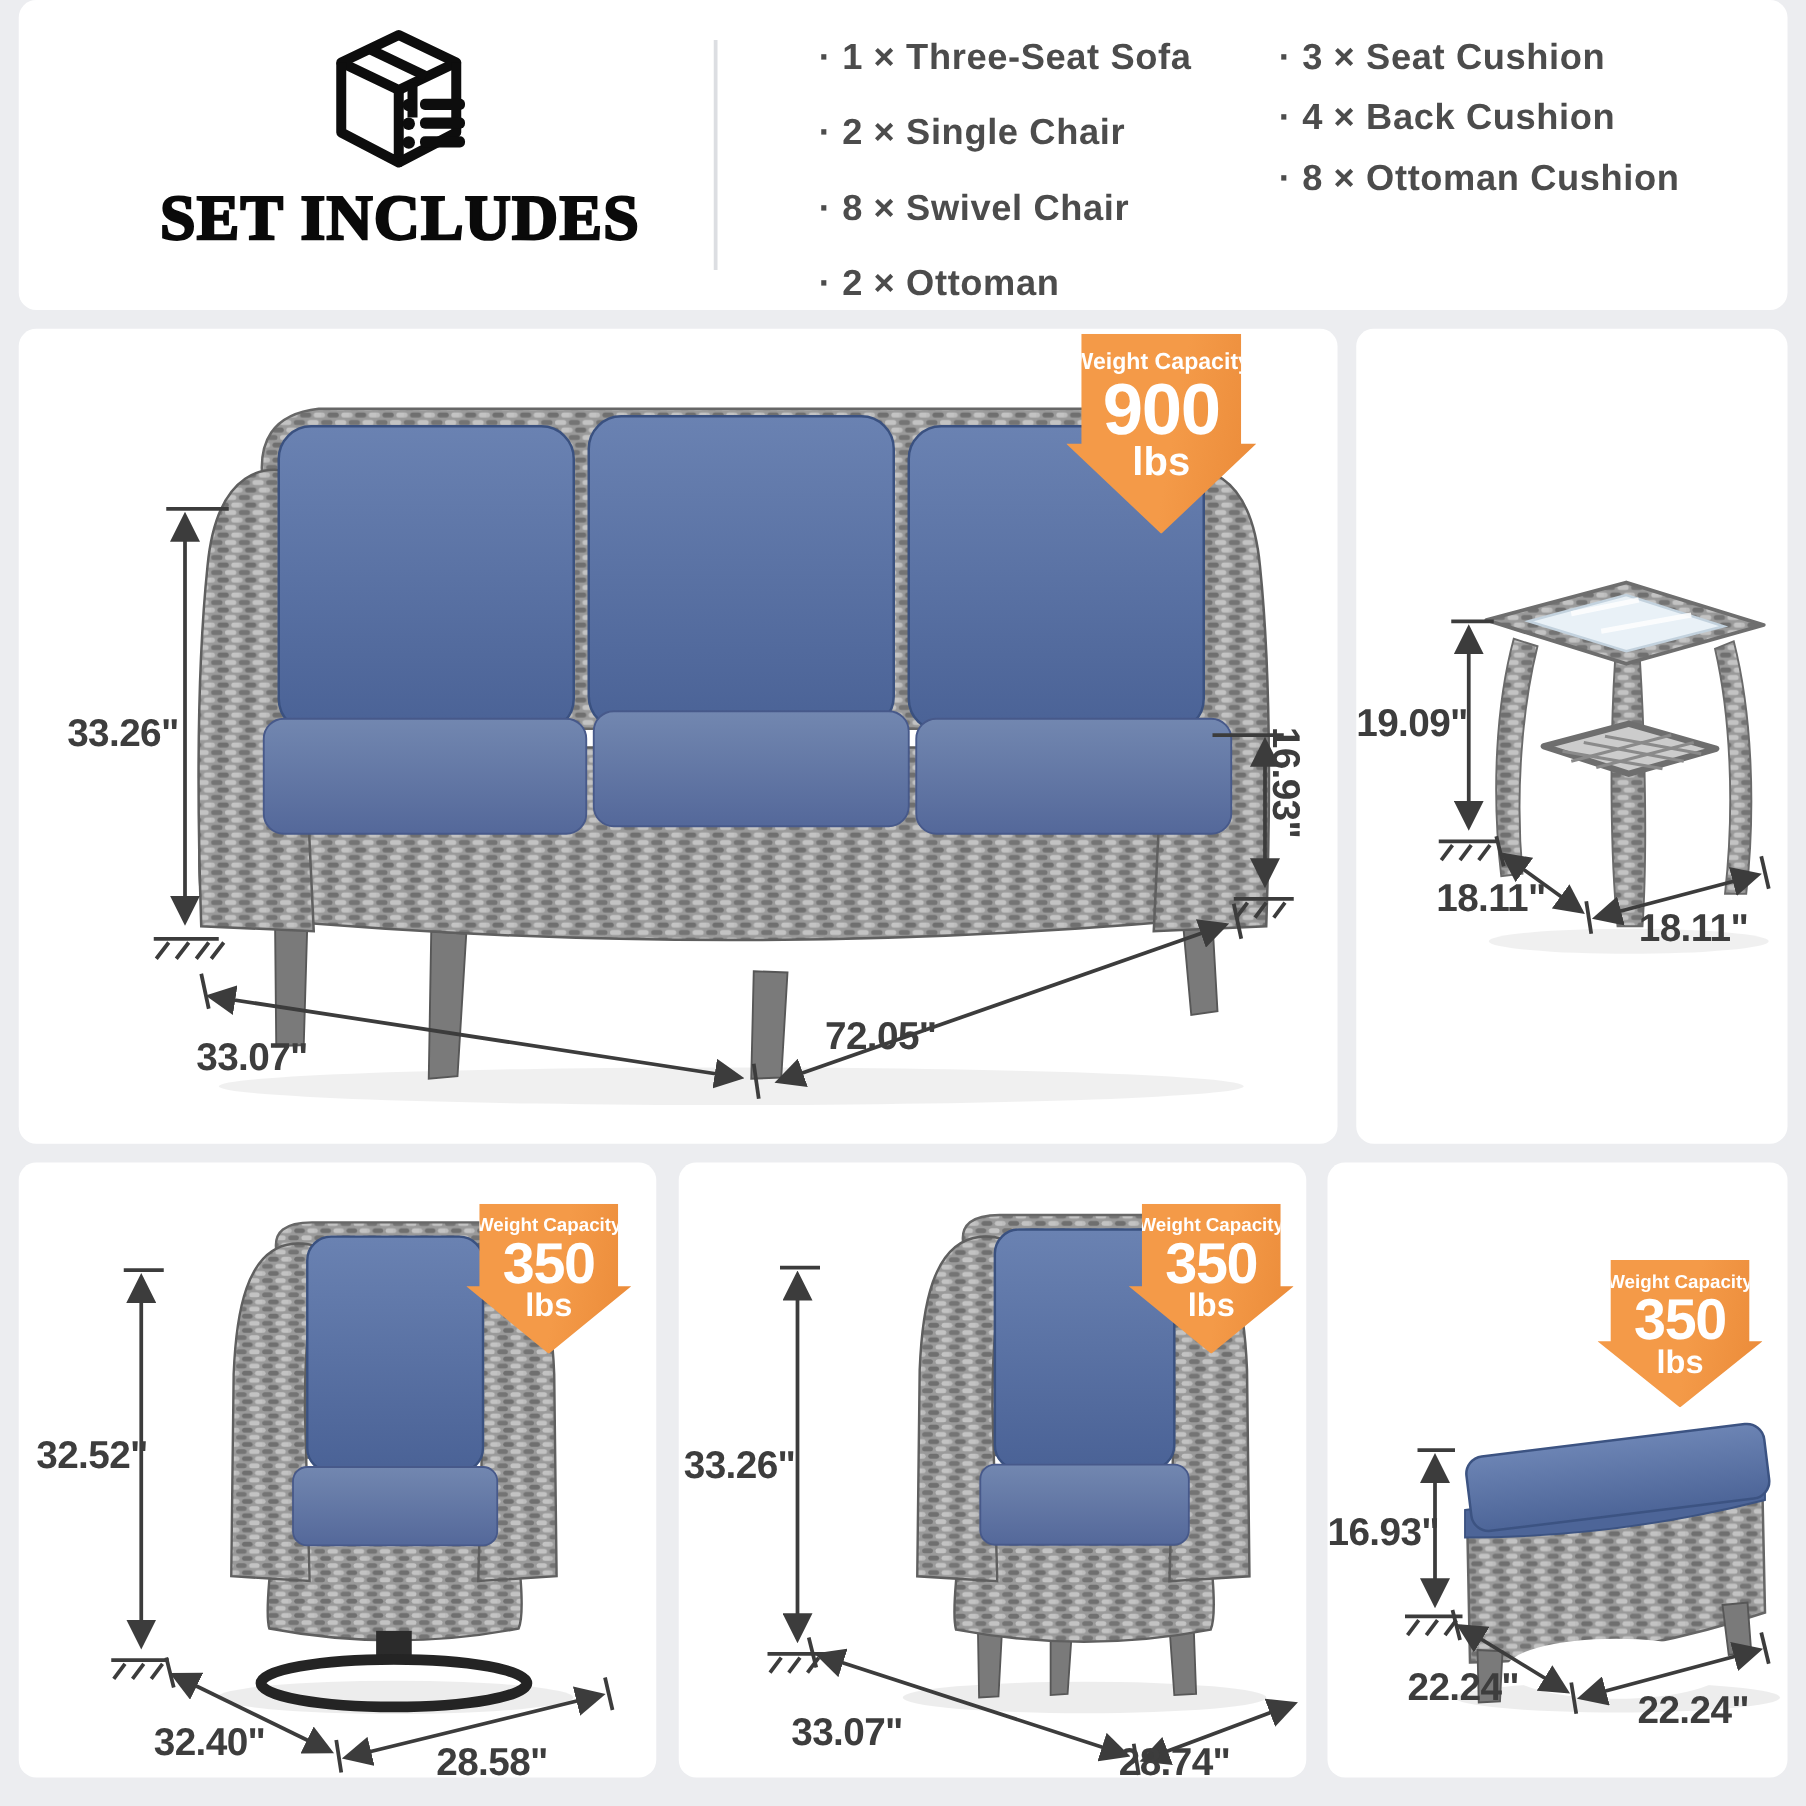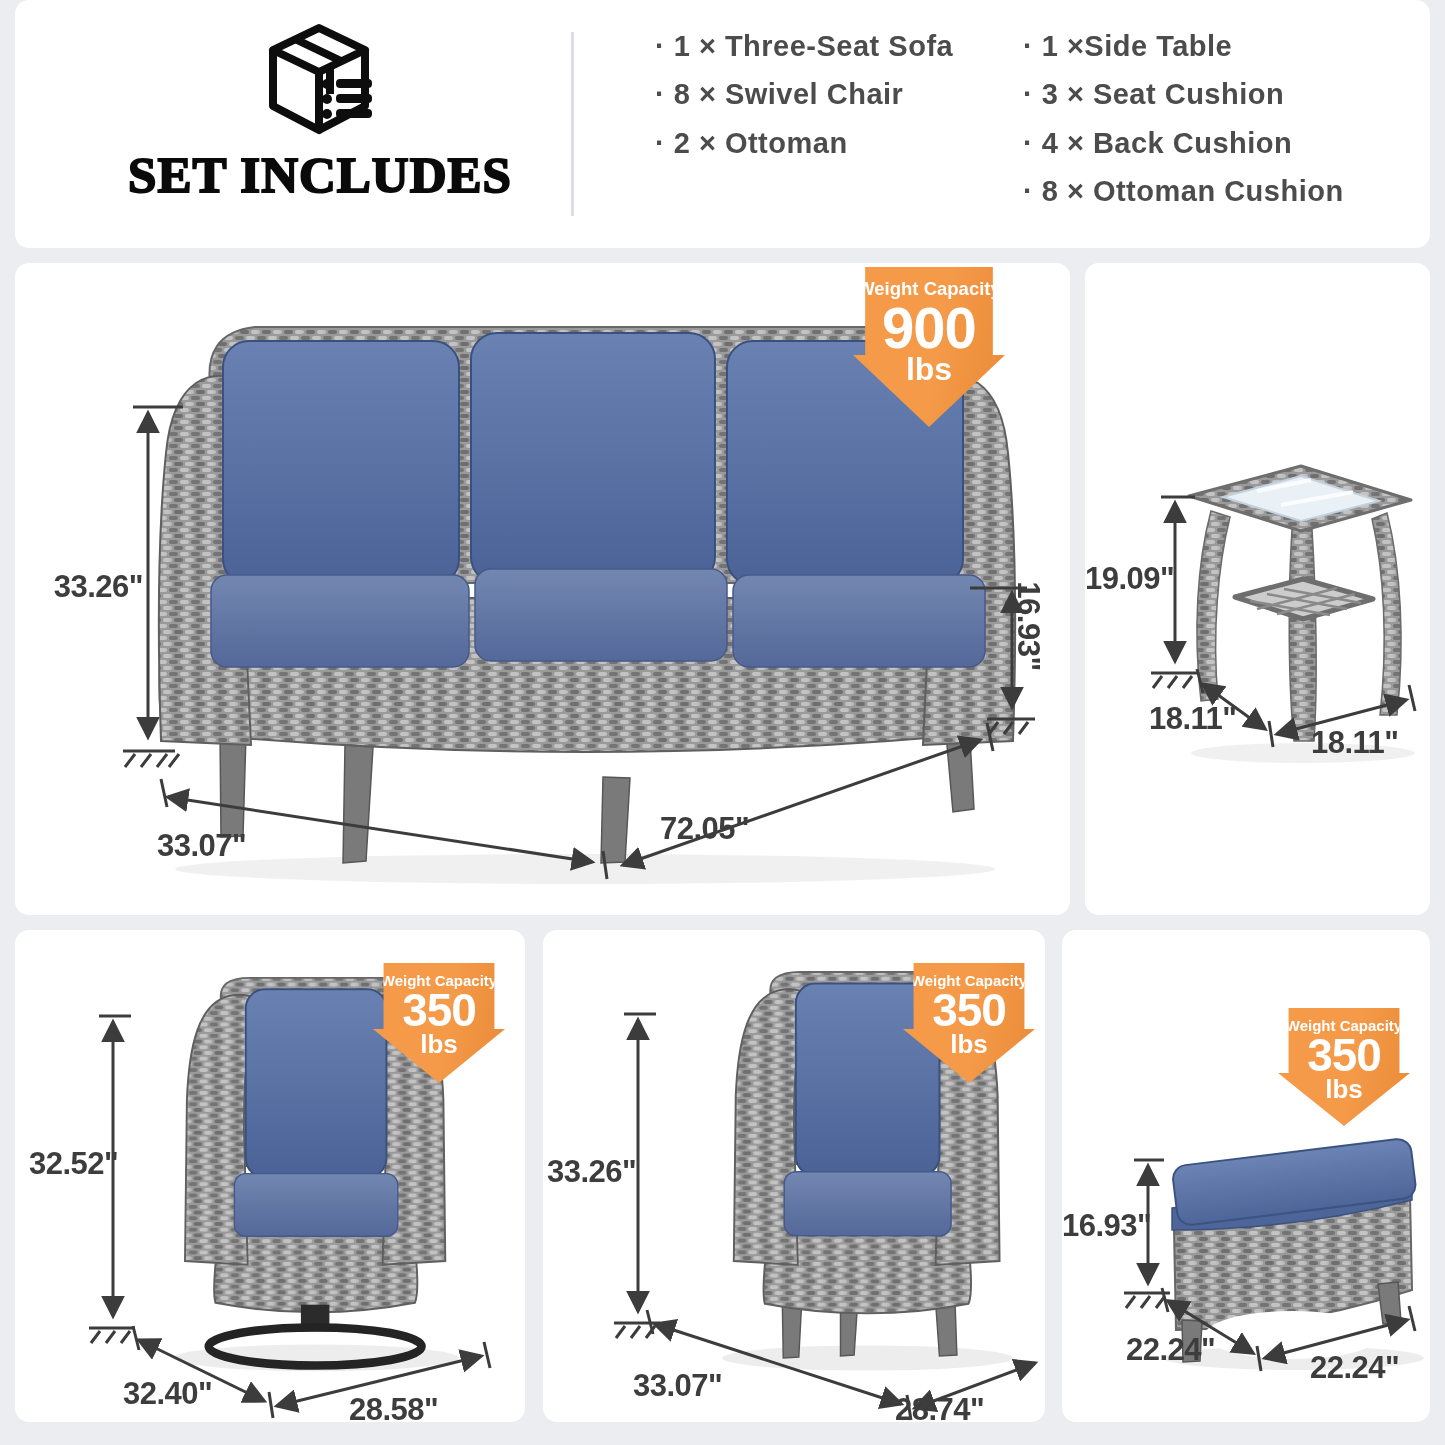--- a/index.html
+++ b/index.html
@@ -23,21 +23,21 @@
 
   .title{
     position:absolute;left:95px;top:146px;width:420px;text-align:center;
     font-size:51px;font-weight:700;letter-spacing:1px;color:#0a0a0a;font-family:Liberation Serif, serif;
     -webkit-text-stroke:2px #0a0a0a;
   }
   .box-icon{position:absolute;left:250px;top:22px;width:108px;height:116px;}
   .divider{position:absolute;left:556px;top:32px;width:3px;height:184px;background:#dcdee2;}
 
   .inc-col{position:absolute;top:22px;display:flex;flex-direction:column;}
-  #inc-col-1{left:640px;}
+  #inc-col-1{left:640px;gap:12px;}
   #inc-col-2{left:1008px;}
   .inc-item{
     height:48.5px;display:flex;align-items:center;
     font-size:29px;font-weight:700;color:#4c4c4c;letter-spacing:0.5px;
   }
 
   .dim-label{
     position:absolute;font-size:31px;font-weight:700;color:#3d3d3d;
     letter-spacing:-0.5px;white-space:nowrap;
   }
@@ -77,25 +77,25 @@
       <rect x="71" y="57" width="36" height="9" rx="4"></rect>
       <rect x="71" y="72" width="36" height="9" rx="4"></rect>
       <rect x="71" y="87" width="36" height="9" rx="4"></rect>
     </g>
   </svg>
   <div class="title">SET INCLUDES</div>
   <div class="divider"></div>
 
   <div class="inc-col" id="inc-col-1">
     <div class="inc-item">· 1 × Three-Seat Sofa</div>
+    <div class="inc-item">· 2 × Single Chair</div>
     <div class="inc-item">· 8 × Swivel Chair</div>
     <div class="inc-item">· 2 × Ottoman</div>
   </div>
   <div class="inc-col" id="inc-col-2">
-    <div class="inc-item">· 1 ×Side Table</div>
     <div class="inc-item">· 3 × Seat Cushion</div>
     <div class="inc-item">· 4 × Back Cushion</div>
     <div class="inc-item">· 8 × Ottoman Cushion</div>
   </div>
 </div>
 
 <div class="panel" id="sofa-panel">
   <svg class="art" viewBox="0 0 1055 652">
     <defs>
       <pattern id="wk1" width="22" height="12" patternUnits="userSpaceOnUse">

